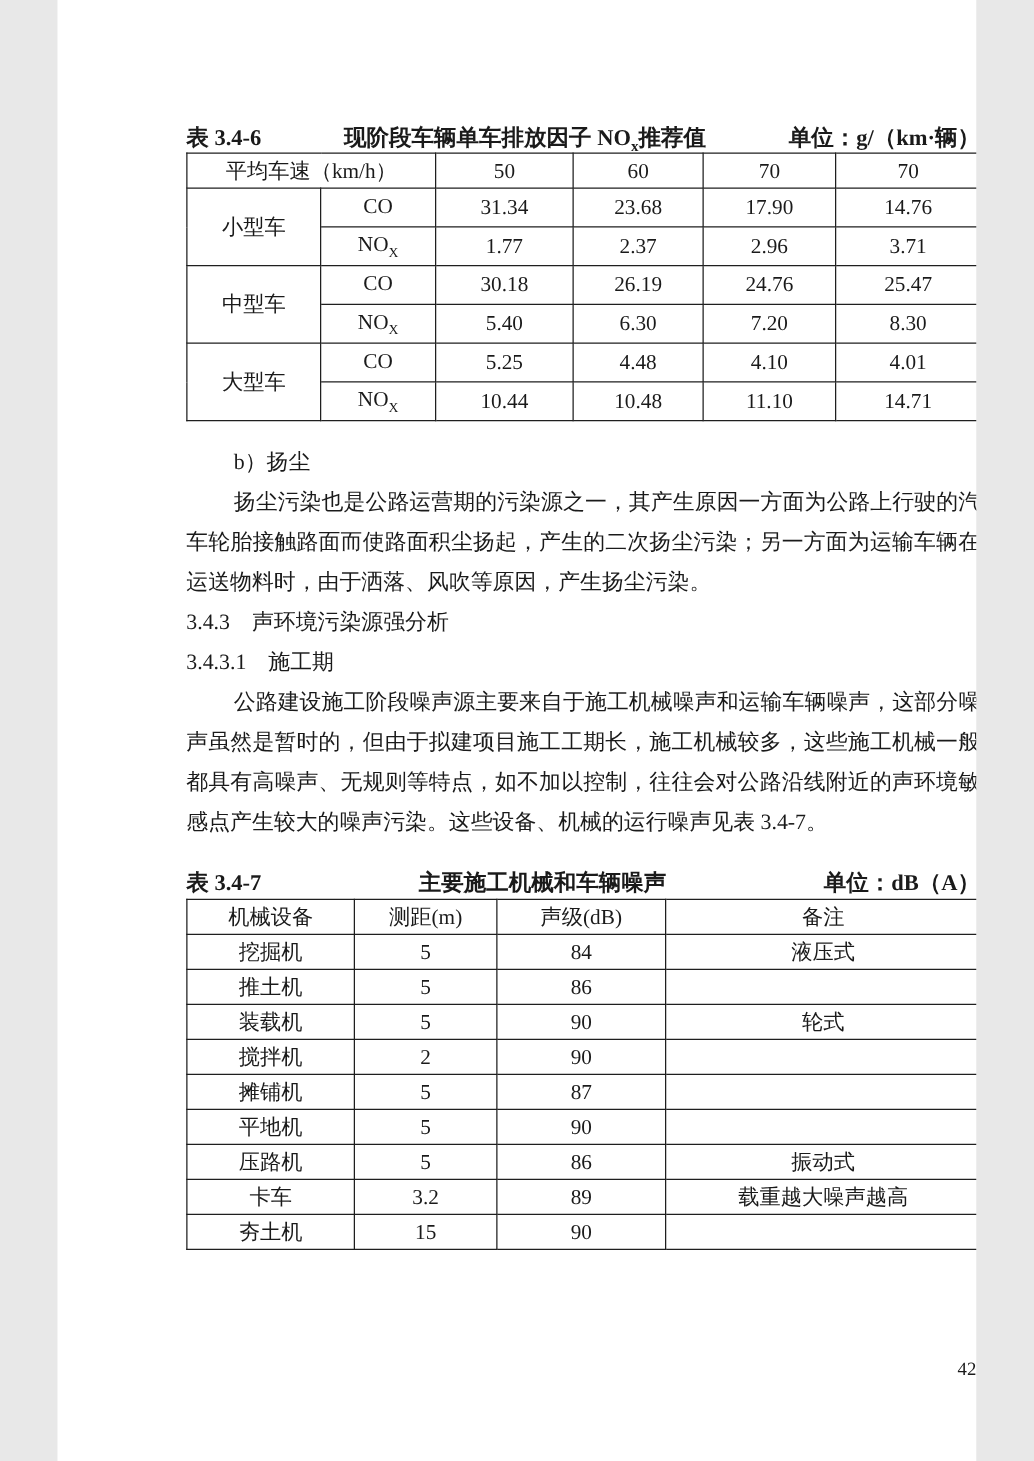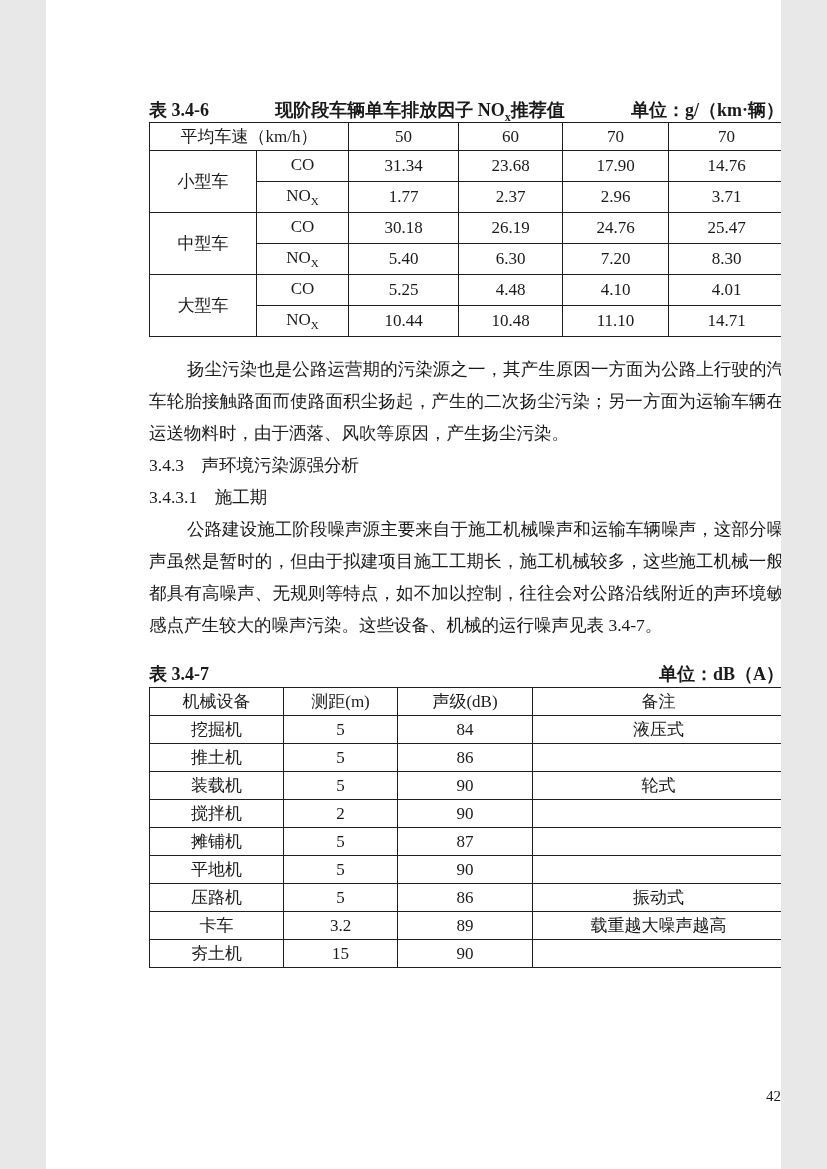--- a/index.html
+++ b/index.html
@@ -141,28 +141,30 @@
         <td><span>NO</span><sub>X</sub></td>
         <td>10.44</td>
         <td>10.48</td>
         <td>11.10</td>
         <td>14.71</td>
       </tr>
     </tbody>
       </table>
 
     <div class="bodyblock">
+      <p class="line indented">b）扬尘</p>
       <p class="para">扬尘污染也是公路运营期的污染源之一，其产生原因一方面为公路上行驶的汽车轮胎接触路面而使路面积尘扬起，产生的二次扬尘污染；另一方面为运输车辆在运送物料时，由于洒落、风吹等原因，产生扬尘污染。</p>
       <p class="heading">3.4.3　声环境污染源强分析</p>
       <p class="heading">3.4.3.1　施工期</p>
       <p class="para">公路建设施工阶段噪声源主要来自于施工机械噪声和运输车辆噪声，这部分噪声虽然是暂时的，但由于拟建项目施工工期长，施工机械较多，这些施工机械一般都具有高噪声、无规则等特点，如不加以控制，往往会对公路沿线附近的声环境敏感点产生较大的噪声污染。这些设备、机械的运行噪声见表 3.4-7。</p>
     </div>
 
     <div class="cap cap2">
       <span class="cap-label">表 3.4-7</span>
+      <span>主要施工机械和车辆噪声</span>
       <span>单位：dB（A）</span>
     </div>
 
     <table class="t2">
       <colgroup>
         <col style="width:134px">
           <col style="width:114px">
           <col style="width:135px">
           <col style="width:252px">
       </colgroup>

